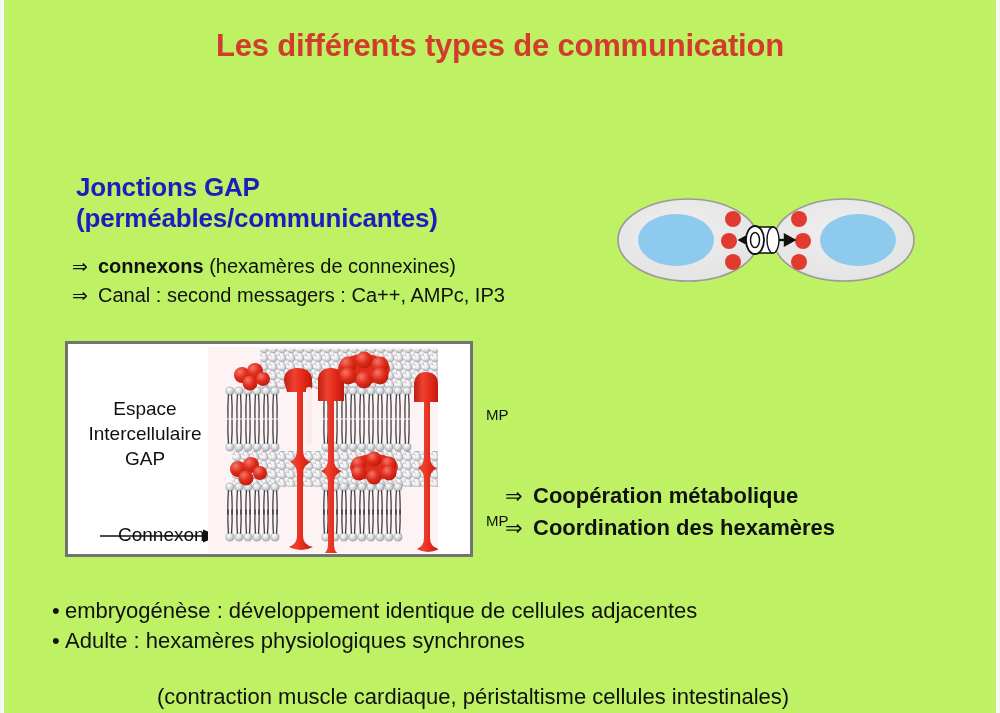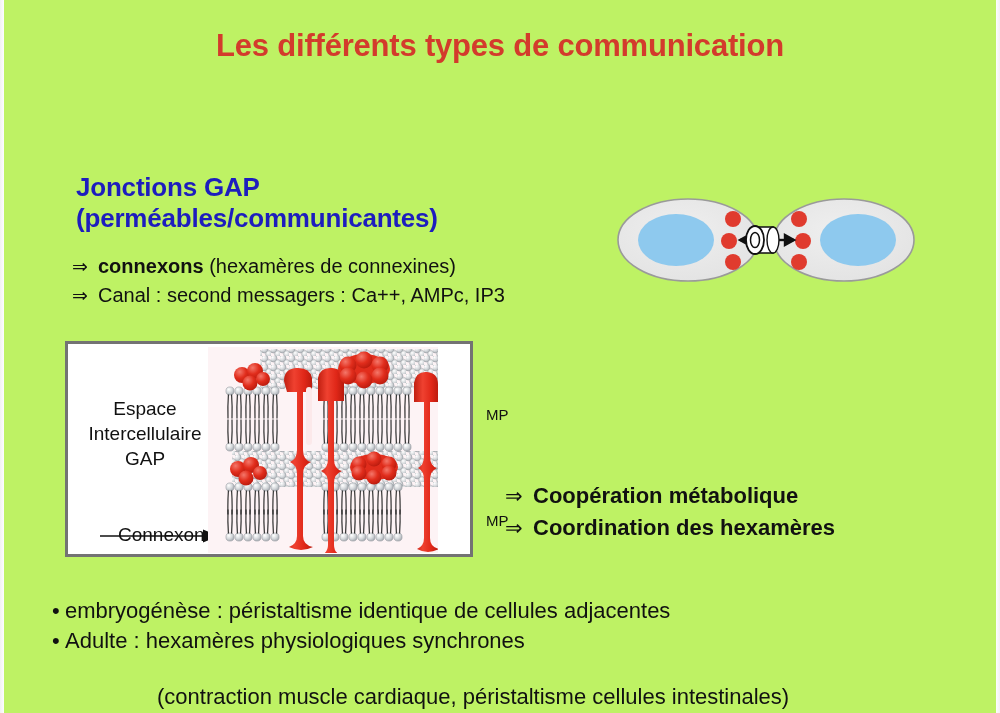--- a/index.html
+++ b/index.html
@@ -473,21 +473,21 @@
     <div>
       <span class="arw">⇒</span><span>Coopération métabolique</span>
     </div>
     <div>
       <span class="arw">⇒</span><span>Coordination des hexamères</span>
     </div>
   </div>
 
   <div class="bottom">
     <div>
-      <span class="dot">•</span><span>embryogénèse : péristaltisme </span><b>identique</b><span> de cellules adjacentes</span>
+      <span class="dot">•</span><span>embryogénèse : développement </span><b>identique</b><span> de cellules adjacentes</span>
     </div>
     <div>
       <span class="dot">•</span><span>Adulte : hexamères physiologiques </span><b>synchrones</b><span></span>
     </div>
     <span class="indent">(contraction muscle cardiaque, péristaltisme cellules intestinales)</span>
   </div>
 
 </div>
 
 </body></html>

